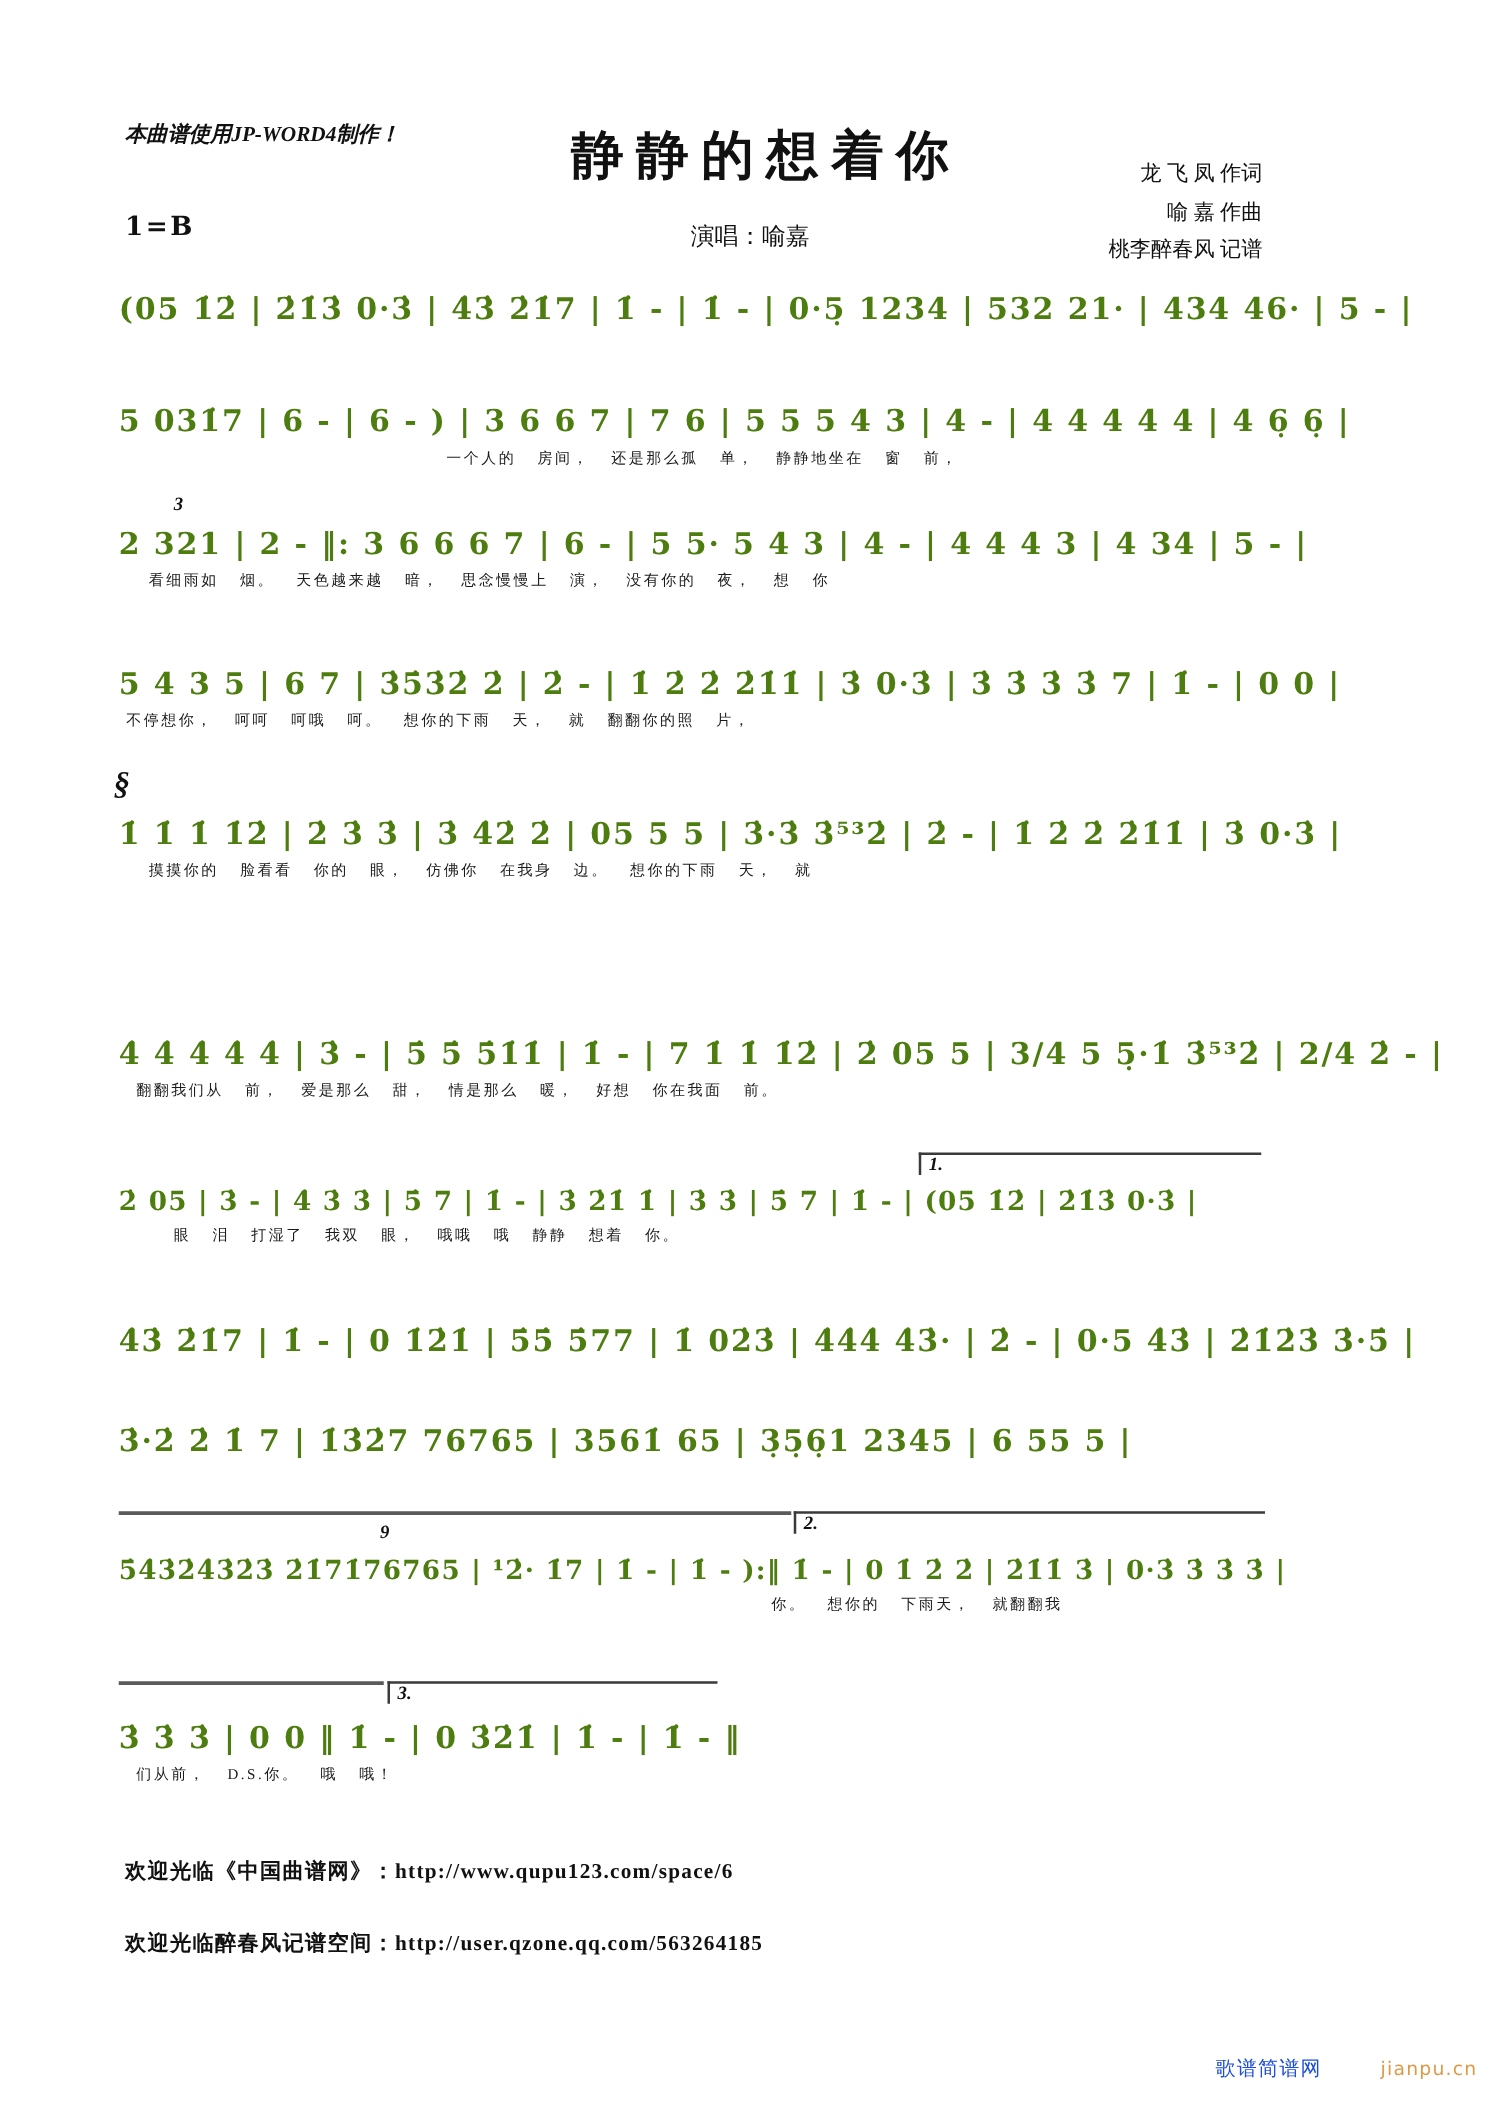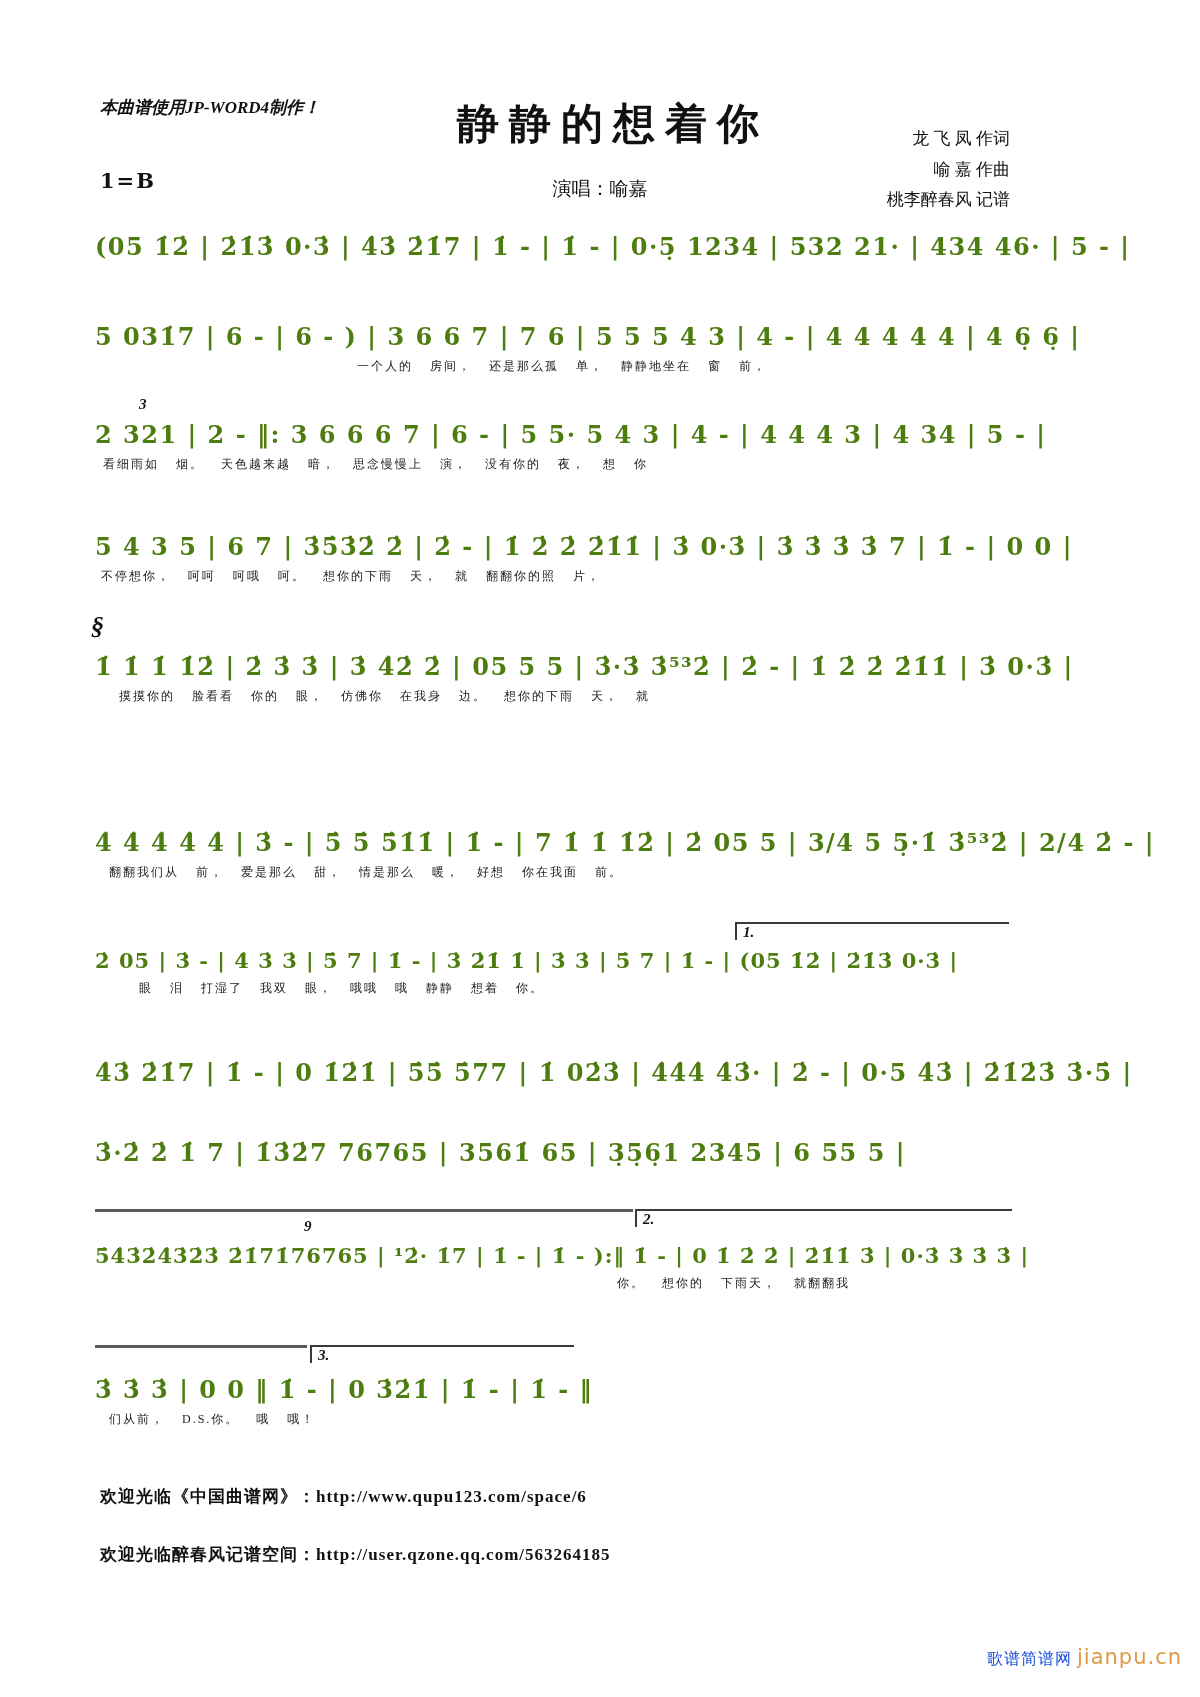--- a/index.html
+++ b/index.html
@@ -26,21 +26,21 @@
   .tuplet{position:absolute;font-size:15px;font-weight:bold;font-style:italic;
           padding:0 14px;border-top:2px solid transparent;}
   .tuplet.arc{border:none;}
   .ending{position:absolute;height:16px;border-top:2px solid #3a3a3a;border-left:2px solid #3a3a3a;}
   .ending .num{position:absolute;left:6px;top:0px;font-size:15px;font-weight:bold;font-style:italic;}
   .cont-line{position:absolute;height:0;border-top:3px solid #5a5a5a;}
 
   .footer-line{position:absolute;left:100px;font-size:17px;font-weight:bold;letter-spacing:1px;}
   .watermark{position:absolute;right:18px;top:1645px;font-size:16px;letter-spacing:1px;}
   .watermark .cn{color:#1d4ed8;text-align:right;}
-  .watermark .dom{color:#dd9a45;font-family:"DejaVu Sans",sans-serif;font-size:21px;}
+  .watermark .dom{color:#dd9a45;font-family:"DejaVu Sans",sans-serif;font-size:15px;margin-left:42px;}
 </style>
 </head>
 <body>
 
 <div class="sheet">
 
   <div class="maker-note">本曲谱使用JP-WORD4制作！</div>
   <div class="song-title">静静的想着你</div>
   <div class="key-sig">1=B</div>
   <div class="singer">演唱：喻嘉</div>
@@ -55,21 +55,21 @@
   </div>
 
   <div class="system" style="top:322px">
     <div class="notation">5 031̇7 | 6 - | 6 - ) | 3 6 6 7 | 7 6 | 5 5 5 4 3 | 4 - | 4 4 4 4 4 | 4 6̣ 6̣ |</div>
     <div class="lyrics" style="margin-left:262px">一个人的  房间， 还是那么孤  单，  静静地坐在  窗  前，</div>
   </div>
 
   <div class="system" style="top:420px">
     <span class="tuplet arc" style="left:30px;top:-24px">3</span>
     <div class="notation">2 321 | 2 - ‖: 3 6 6 6 7 | 6 - | 5 5· 5 4 3 | 4 - | 4 4 4 3 | 4  34 | 5 - |</div>
-    <div class="lyrics" style="margin-left:8px">看细雨如 烟。  天色越来越 暗，  思念慢慢上 演，  没有你的 夜， 想  你</div>
+    <div class="lyrics" style="margin-left:24px">看细雨如 烟。  天色越来越 暗，  思念慢慢上 演，  没有你的 夜， 想  你</div>
   </div>
 
   <div class="system" style="top:532px">
     <div class="notation">5 4 3 5 | 6 7 | 3̇5̇3̇2̇ 2̇ | 2̇ - | 1̇ 2̇ 2̇ 2̇1̇1̇ | 3̇ 0·3̇ | 3̇ 3̇ 3̇ 3̇ 7 | 1̇ - | 0 0 |</div>
     <div class="lyrics" style="margin-left:6px">不停想你， 呵呵  呵哦  呵。   想你的下雨 天，  就  翻翻你的照 片，</div>
   </div>
 
   <div class="system" style="top:652px">
     <span class="segno">§</span>
     <div class="notation">1̇ 1̇ 1̇ 1̇2̇ | 2̇ 3̇ 3̇ | 3̇ 4̇2̇ 2̇ | 05 5 5 | 3̇·3̇ 3̇⁵³2̇ | 2̇ - | 1̇ 2̇ 2̇ 2̇1̇1̇ | 3̇ 0·3̇ |</div>

